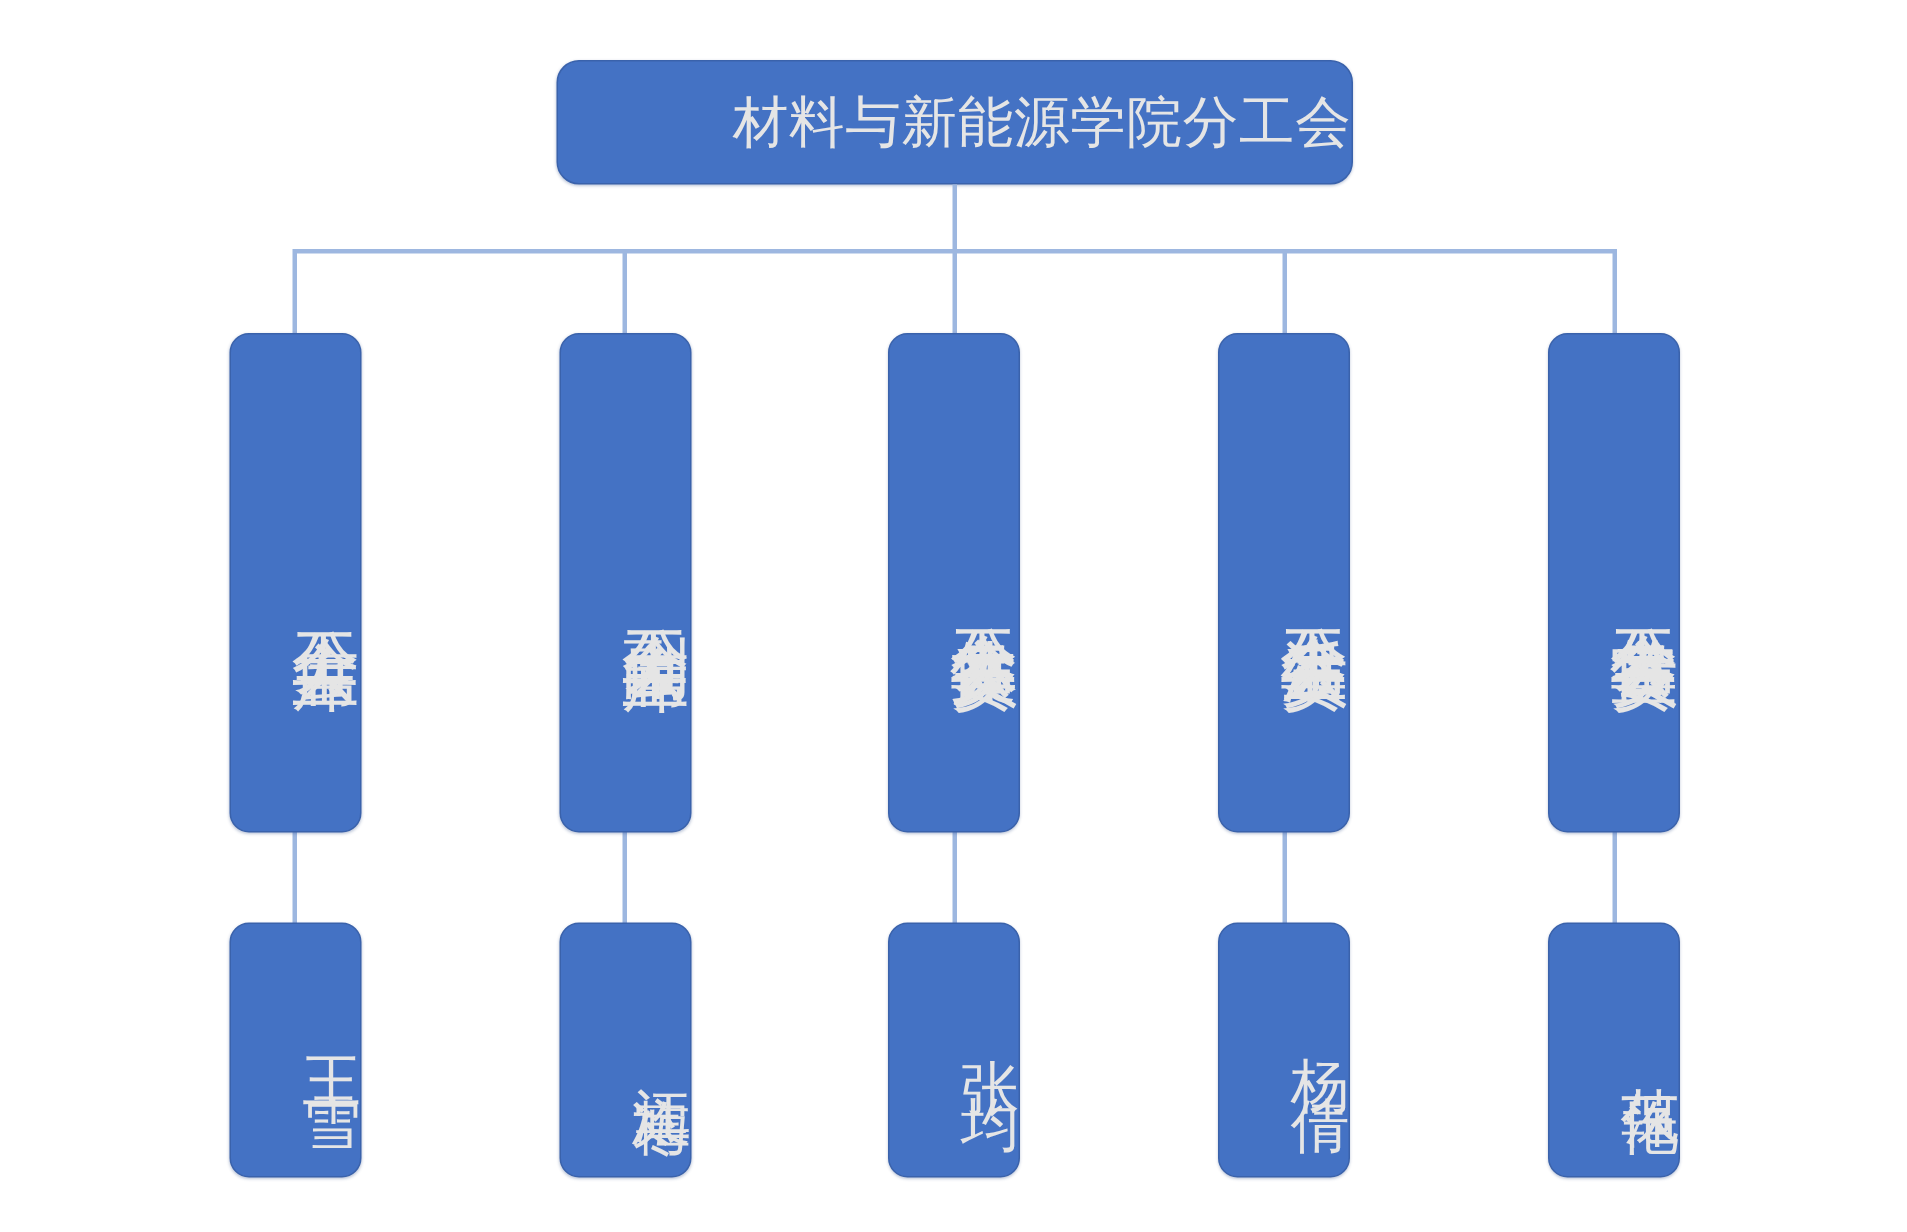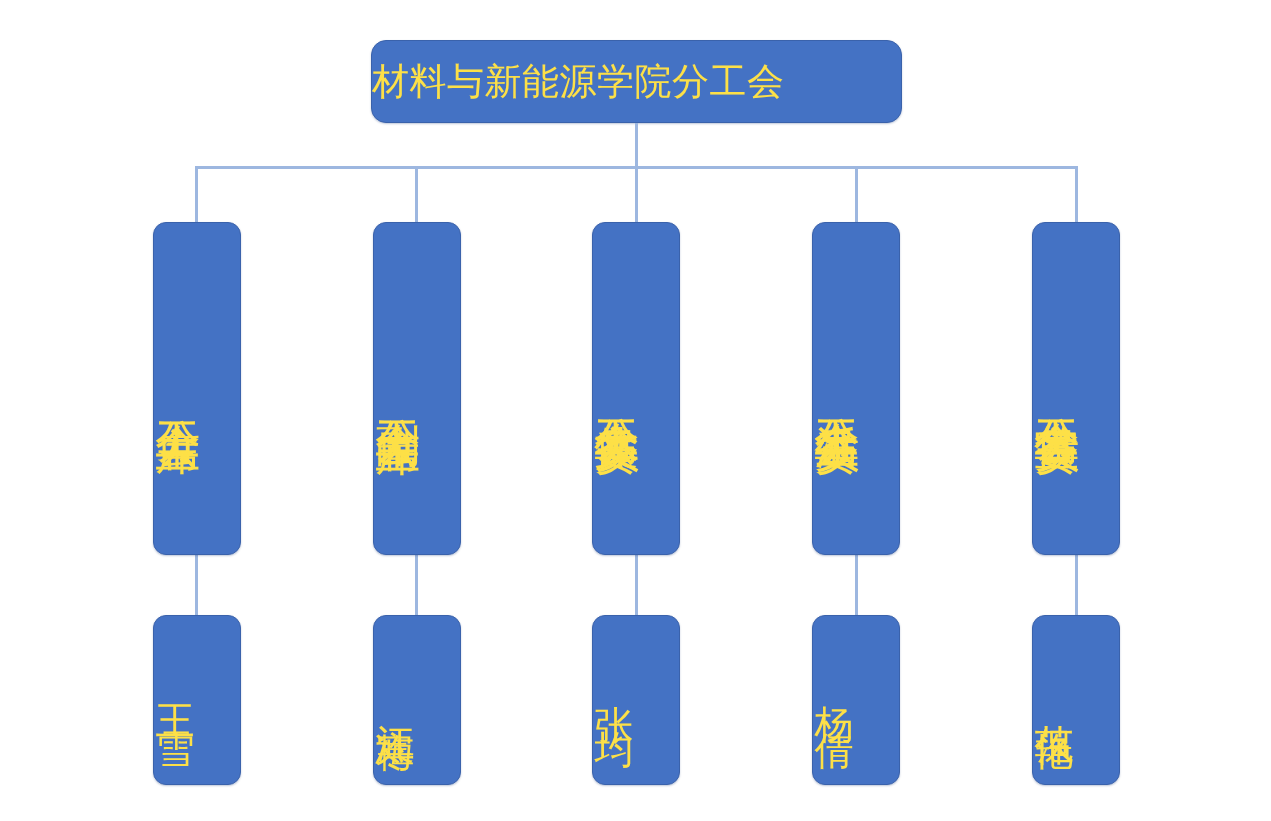--- a/index.html
+++ b/index.html
@@ -29,24 +29,24 @@
   .connector.v { width: 3px; }
   .connector.h { height: 3px; }
 
   
   .node {
     position: absolute;
     box-sizing: border-box;
     background: #4472C4;
     border: 1px solid #3A62AB;
     border-radius: 13px;
-    color: #fde047;
+    color: #e5e5e5;
     display: flex;
     align-items: center;
-    justify-content: flex-start;
+    justify-content: flex-end;
     box-shadow: 0 1px 2px rgba(40, 70, 130, 0.30);
   }
 
   
   .node.root {
     left: 371px;
     top: 40px;
     width: 531px;
     height: 83px;
     border-radius: 15px;

